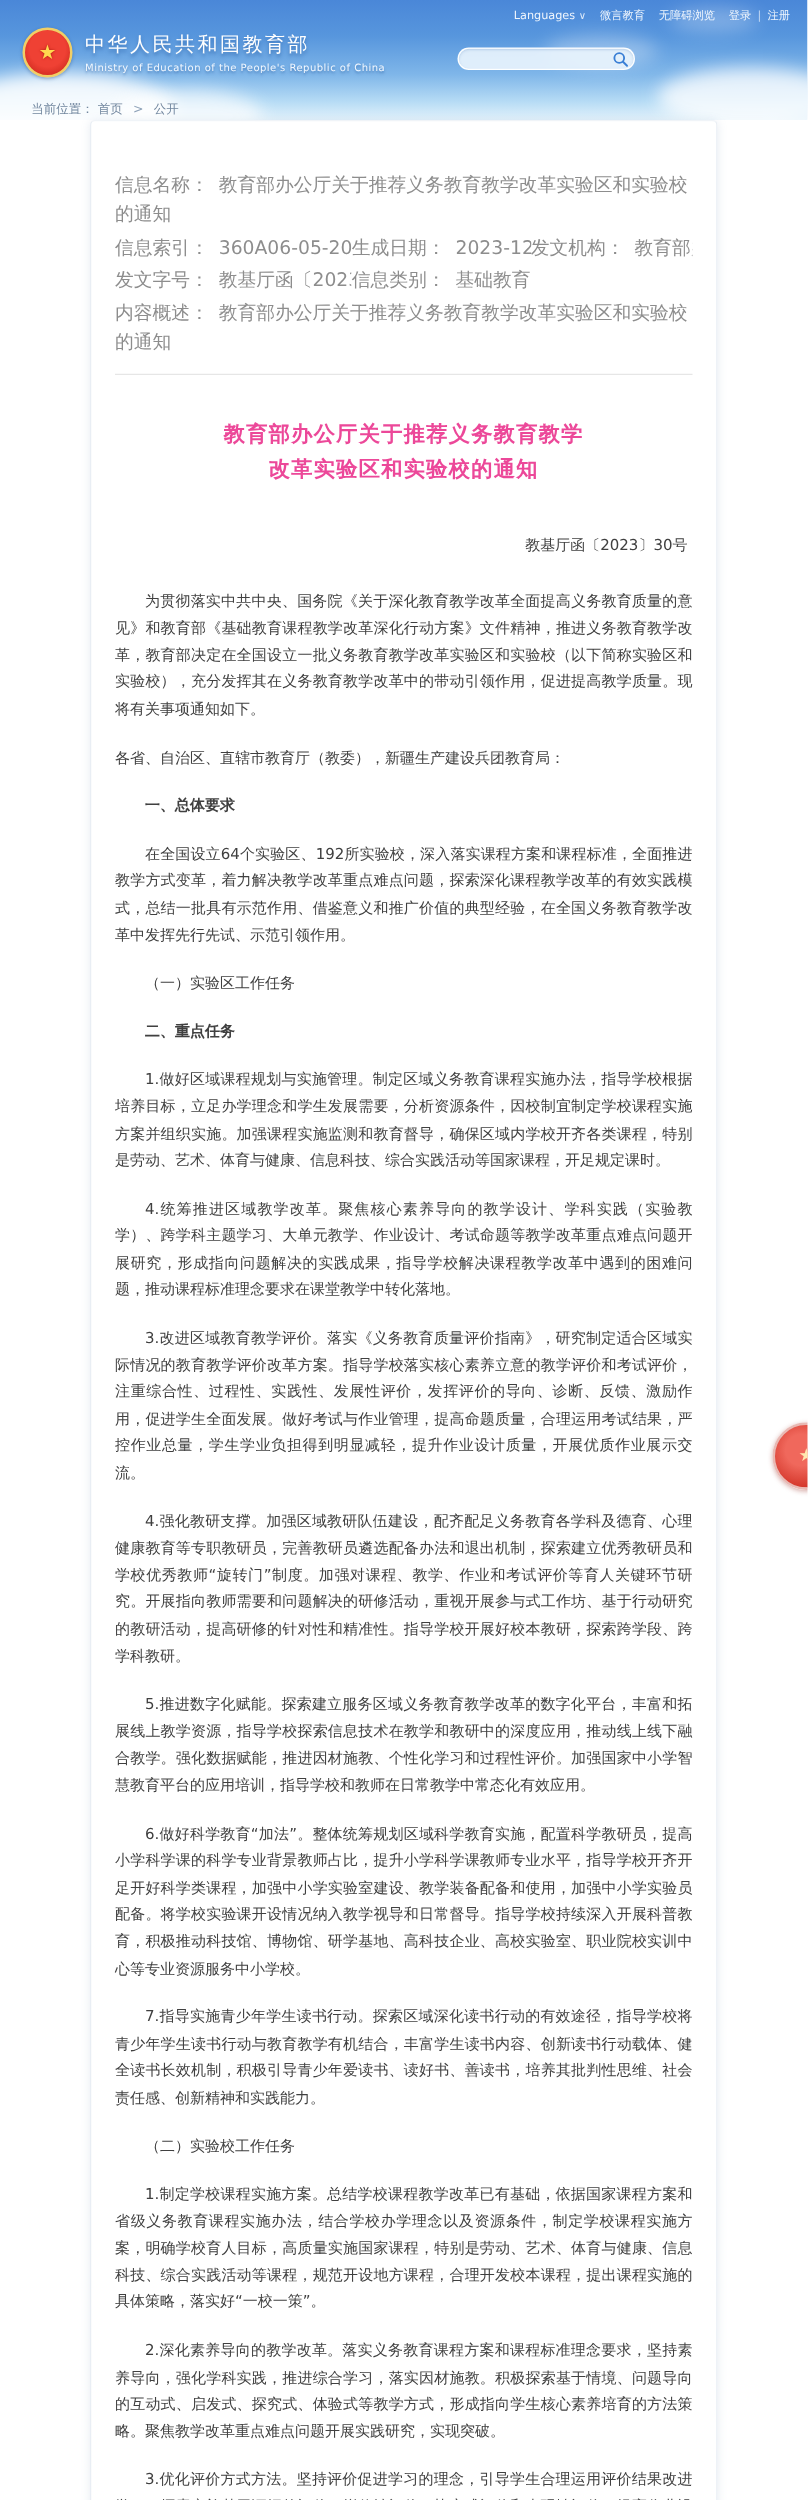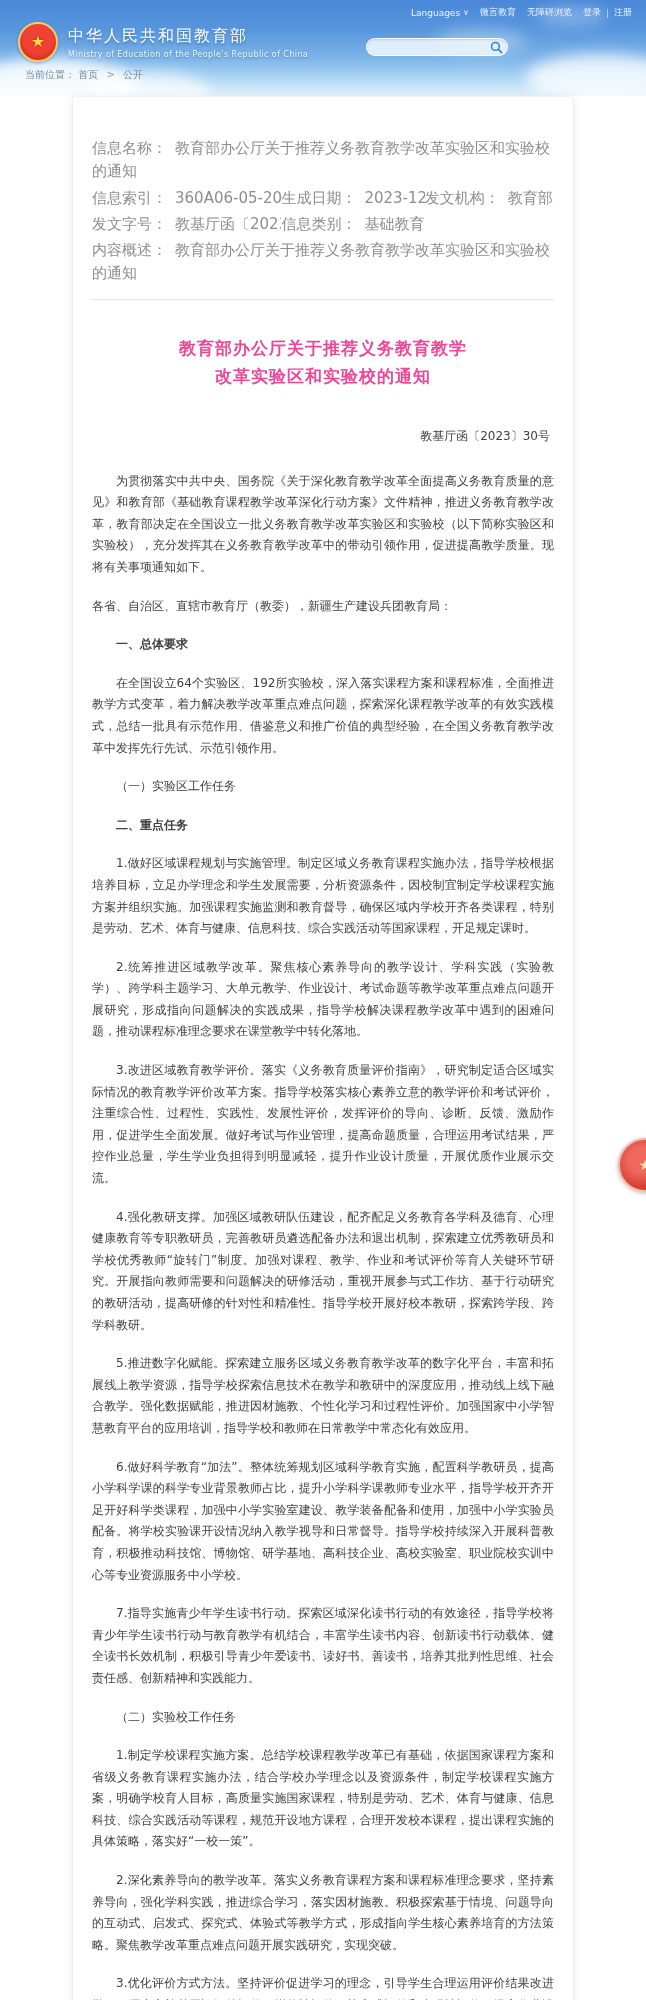--- a/index.html
+++ b/index.html
@@ -60,21 +60,21 @@
     display: flex; align-items: center; padding: 0 4px 0 9px;
     box-shadow: inset 0 1px 2px rgba(70,120,180,.25);
   }
   .search-input {
     flex: 1; border: none; outline: none; background: transparent;
     font-size: 10px; color: #33608f; min-width: 0;
   }
   .search-icon { flex: none; cursor: pointer; display: flex; }
 
   .breadcrumb {
-    position: absolute; left: 25px; bottom: 14px; z-index: 3;
+    position: absolute; left: 25px; bottom: 2px; z-index: 3;
     font-size: 10px; color: #72879f;
   }
   .breadcrumb a { color: #72879f; text-decoration: none; cursor: pointer; }
   .crumb-sep { margin: 0 5px; color: #8ea2b8; }
 
   
   .main-area { background: #ffffff; padding-bottom: 0; }
   .card {
     width: 502px; margin: 0 auto;
     background: #ffffff;
@@ -192,21 +192,21 @@
     </h1>
     <div class="doc-number">教基厅函〔2023〕30号</div>
     <div class="doc-body" id="doc-body">
         <p class="para p">为贯彻落实中共中央、国务院《关于深化教育教学改革全面提高义务教育质量的意见》和教育部《基础教育课程教学改革深化行动方案》文件精神，推进义务教育教学改革，教育部决定在全国设立一批义务教育教学改革实验区和实验校（以下简称实验区和实验校），充分发挥其在义务教育教学改革中的带动引领作用，促进提高教学质量。现将有关事项通知如下。</p>
         <p class="para address">各省、自治区、直辖市教育厅（教委），新疆生产建设兵团教育局：</p>
         <p class="para h1">一、总体要求</p>
         <p class="para p">在全国设立64个实验区、192所实验校，深入落实课程方案和课程标准，全面推进教学方式变革，着力解决教学改革重点难点问题，探索深化课程教学改革的有效实践模式，总结一批具有示范作用、借鉴意义和推广价值的典型经验，在全国义务教育教学改革中发挥先行先试、示范引领作用。</p>
         <p class="para h2">（一）实验区工作任务</p>
         <p class="para h1">二、重点任务</p>
         <p class="para p">1.做好区域课程规划与实施管理。制定区域义务教育课程实施办法，指导学校根据培养目标，立足办学理念和学生发展需要，分析资源条件，因校制宜制定学校课程实施方案并组织实施。加强课程实施监测和教育督导，确保区域内学校开齐各类课程，特别是劳动、艺术、体育与健康、信息科技、综合实践活动等国家课程，开足规定课时。</p>
-        <p class="para p">2.统筹推进区域教学改革。聚焦核心素养导向的教学设计、学科实践（实验教学）、跨学科主题学习、大单元教学、作业设计、考试命题等教学改革重点难点问题开展研究，形成指向问题解决的实践成果，指导学校解决课程教学改革中遇到的困难问题，推动课程标准理念要求在课堂教学中转化落地。</p>
+        <p class="para p">4.统筹推进区域教学改革。聚焦核心素养导向的教学设计、学科实践（实验教学）、跨学科主题学习、大单元教学、作业设计、考试命题等教学改革重点难点问题开展研究，形成指向问题解决的实践成果，指导学校解决课程教学改革中遇到的困难问题，推动课程标准理念要求在课堂教学中转化落地。</p>
         <p class="para p">3.改进区域教育教学评价。落实《义务教育质量评价指南》，研究制定适合区域实际情况的教育教学评价改革方案。指导学校落实核心素养立意的教学评价和考试评价，注重综合性、过程性、实践性、发展性评价，发挥评价的导向、诊断、反馈、激励作用，促进学生全面发展。做好考试与作业管理，提高命题质量，合理运用考试结果，严控作业总量，学生学业负担得到明显减轻，提升作业设计质量，开展优质作业展示交流。</p>
         <p class="para p">4.强化教研支撑。加强区域教研队伍建设，配齐配足义务教育各学科及德育、心理健康教育等专职教研员，完善教研员遴选配备办法和退出机制，探索建立优秀教研员和学校优秀教师“旋转门”制度。加强对课程、教学、作业和考试评价等育人关键环节研究。开展指向教师需要和问题解决的研修活动，重视开展参与式工作坊、基于行动研究的教研活动，提高研修的针对性和精准性。指导学校开展好校本教研，探索跨学段、跨学科教研。</p>
         <p class="para p">5.推进数字化赋能。探索建立服务区域义务教育教学改革的数字化平台，丰富和拓展线上教学资源，指导学校探索信息技术在教学和教研中的深度应用，推动线上线下融合教学。强化数据赋能，推进因材施教、个性化学习和过程性评价。加强国家中小学智慧教育平台的应用培训，指导学校和教师在日常教学中常态化有效应用。</p>
         <p class="para p">6.做好科学教育“加法”。整体统筹规划区域科学教育实施，配置科学教研员，提高小学科学课的科学专业背景教师占比，提升小学科学课教师专业水平，指导学校开齐开足开好科学类课程，加强中小学实验室建设、教学装备配备和使用，加强中小学实验员配备。将学校实验课开设情况纳入教学视导和日常督导。指导学校持续深入开展科普教育，积极推动科技馆、博物馆、研学基地、高科技企业、高校实验室、职业院校实训中心等专业资源服务中小学校。</p>
         <p class="para p">7.指导实施青少年学生读书行动。探索区域深化读书行动的有效途径，指导学校将青少年学生读书行动与教育教学有机结合，丰富学生读书内容、创新读书行动载体、健全读书长效机制，积极引导青少年爱读书、读好书、善读书，培养其批判性思维、社会责任感、创新精神和实践能力。</p>
         <p class="para h2">（二）实验校工作任务</p>
         <p class="para p">1.制定学校课程实施方案。总结学校课程教学改革已有基础，依据国家课程方案和省级义务教育课程实施办法，结合学校办学理念以及资源条件，制定学校课程实施方案，明确学校育人目标，高质量实施国家课程，特别是劳动、艺术、体育与健康、信息科技、综合实践活动等课程，规范开设地方课程，合理开发校本课程，提出课程实施的具体策略，落实好“一校一策”。</p>
         <p class="para p">2.深化素养导向的教学改革。落实义务教育课程方案和课程标准理念要求，坚持素养导向，强化学科实践，推进综合学习，落实因材施教。积极探索基于情境、问题导向的互动式、启发式、探究式、体验式等教学方式，形成指向学生核心素养培育的方法策略。聚焦教学改革重点难点问题开展实践研究，实现突破。</p>
         <p class="para p">3.优化评价方式方法。坚持评价促进学习的理念，引导学生合理运用评价结果改进学习，探索实施基于证据的评价、增值性评价、协商式评价和表现性评价。提高作业设计水平，严控作业总量，科学设计探究性作业和实践性作业，探索设计跨学科综合性作业。全面推进基于核心素养的考试评价，强化考试评价与课程标准、教学实施的一致性，促进教—学—评有机衔接。</p>
       </div>

